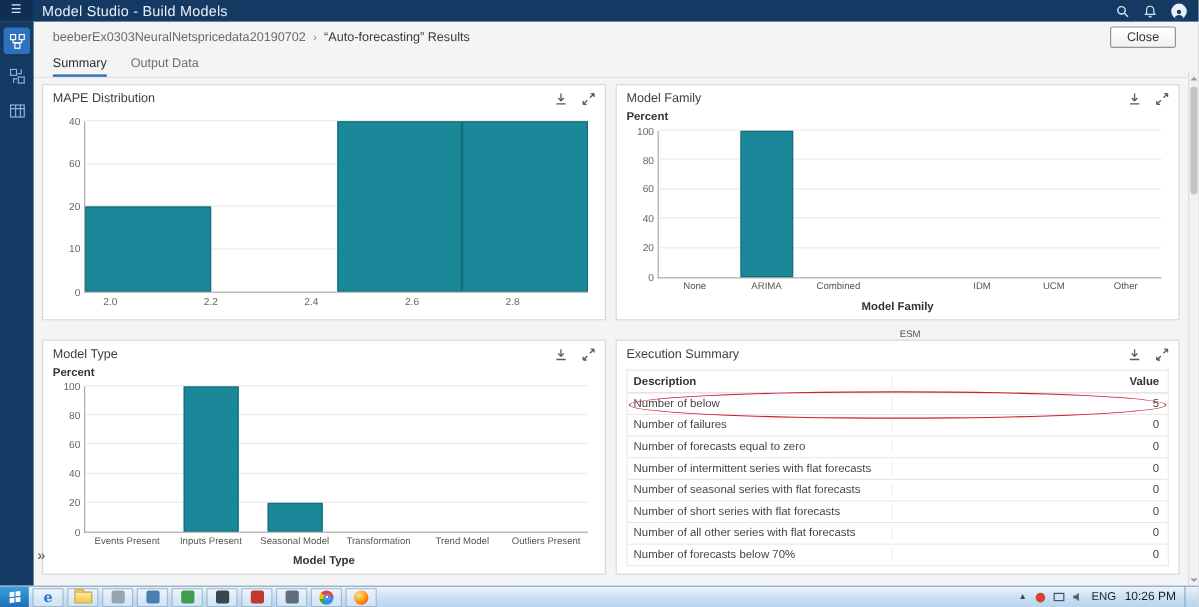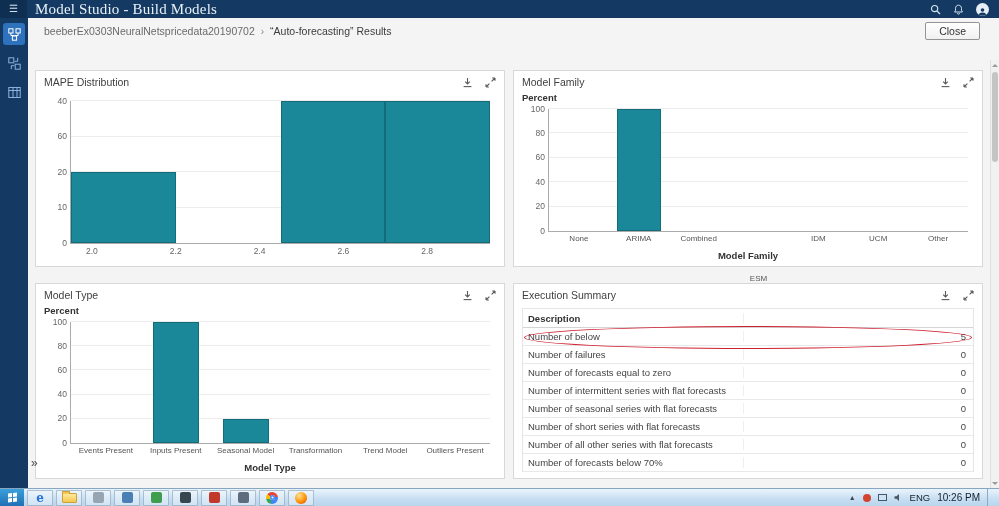--- a/index.html
+++ b/index.html
@@ -2,21 +2,21 @@
 <html><head>
 <meta charset="utf-8">
 <style>
   html,body{margin:0;padding:0;}
   body{font-family:"Liberation Sans",sans-serif;background:#9a9a9a;}
   #screen{position:relative;width:999px;height:506px;background:#f4f4f4;overflow:hidden;font-size:11px;}
   
   .topbar{position:absolute;top:0;left:0;width:100%;height:18px;background:#143a63;display:flex;align-items:center;color:#e9f0f7;z-index:5;}
   .hamburger{width:27px;height:18px;display:flex;align-items:center;justify-content:center;background:#0f2f52;cursor:pointer;}
   .hamburger span{font-size:10px;line-height:1;color:#cfe0ef;}
-  .topbar-title{margin-left:8px;font-size:15px;letter-spacing:.2px;font-family:Liberation Serif, serif;}
+  .topbar-title{margin-left:8px;font-size:12px;letter-spacing:.2px;}
   .topbar-right{margin-left:auto;display:flex;align-items:center;gap:12px;padding-right:10px;}
   .tb-iconbtn{display:flex;cursor:pointer;}
   .avatar{width:13px;height:13px;border-radius:50%;background:#e7eef6;display:flex;align-items:flex-end;justify-content:center;overflow:hidden;cursor:pointer;}
   
   .leftrail{position:absolute;top:18px;left:0;width:28px;height:470px;background:#143a63;display:flex;flex-direction:column;align-items:center;padding-top:5px;gap:7px;box-sizing:border-box;z-index:4;}
   .rail-item{width:22px;height:22px;display:flex;align-items:center;justify-content:center;border-radius:3px;cursor:pointer;}
   .rail-item.active{background:#2e72bd;}
   
   .main{position:absolute;top:18px;left:28px;width:962px;height:470px;background:#f4f4f4;}
   .page-header{height:26px;display:flex;align-items:center;padding:0 10px 0 16px;}
@@ -140,20 +140,24 @@
   </div>
 
   <div class="main">
     <div class="page-header">
       <span class="crumb-project">beeberEx0303NeuralNetspricedata20190702</span>
       <span class="crumb-sep">›</span>
       <span class="crumb-page">“Auto-forecasting” Results</span>
       <button class="close-btn">Close</button>
     </div>
 
+    <div class="tabs">
+      <div class="tab active">Summary</div>
+      <div class="tab">Output Data</div>
+    </div>
 
     <div class="panels">
 
       <div class="panel">
         <div class="panel-header">
           <span class="panel-title">MAPE Distribution</span>
           <span class="panel-icons">
             <span class="picon">
                 <svg width="11" height="11" viewBox="0 0 11 11">
                   <path d="M5.5 1v5.4M3.2 4.6L5.5 7l2.3-2.4" fill="none" stroke="#5a5a5a" stroke-width="1.1"></path>
@@ -291,20 +295,21 @@
             <span class="picon">
                 <svg width="11" height="11" viewBox="0 0 11 11">
                   <path d="M6.6 4.4L10 1M10 1H7.2M10 1v2.8M4.4 6.6L1 10M1 10h2.8M1 10V7.2" fill="none" stroke="#5a5a5a" stroke-width="1.1"></path>
                 </svg>
               </span>
           </span>
         </div>
         <div class="sum-table" id="exec-table">
             <div class="sum-row header">
               <div class="sum-desc">Description</div>
+              <div class="sum-val">Value</div>
             </div>
             <div class="sum-row">
               <div class="sum-desc">Number of below</div>
               <div class="sum-val">5</div>
             </div>
             <div class="red-oval" style="top: 17px; height: 21px;"></div>
             <div class="sum-row">
               <div class="sum-desc">Number of failures</div>
               <div class="sum-val">0</div>
             </div>

